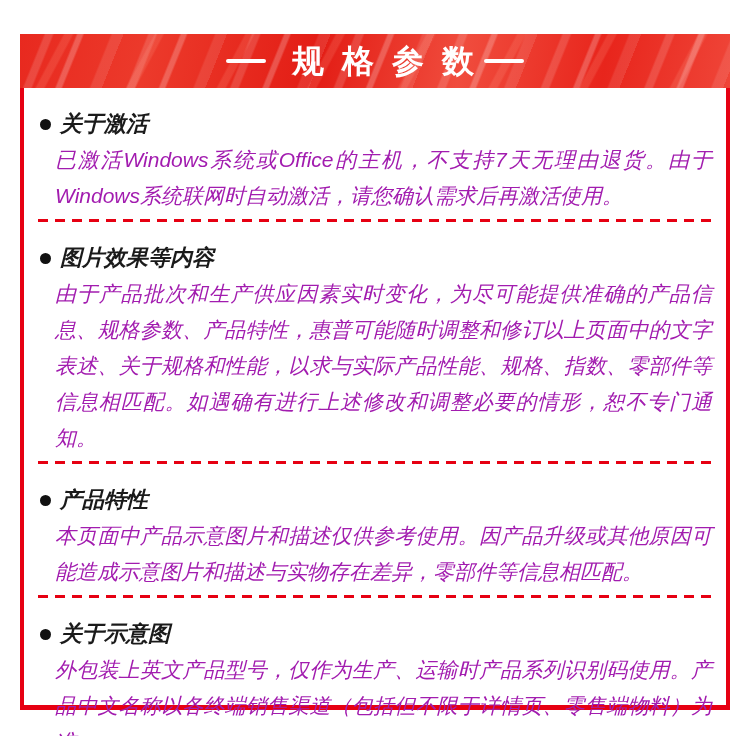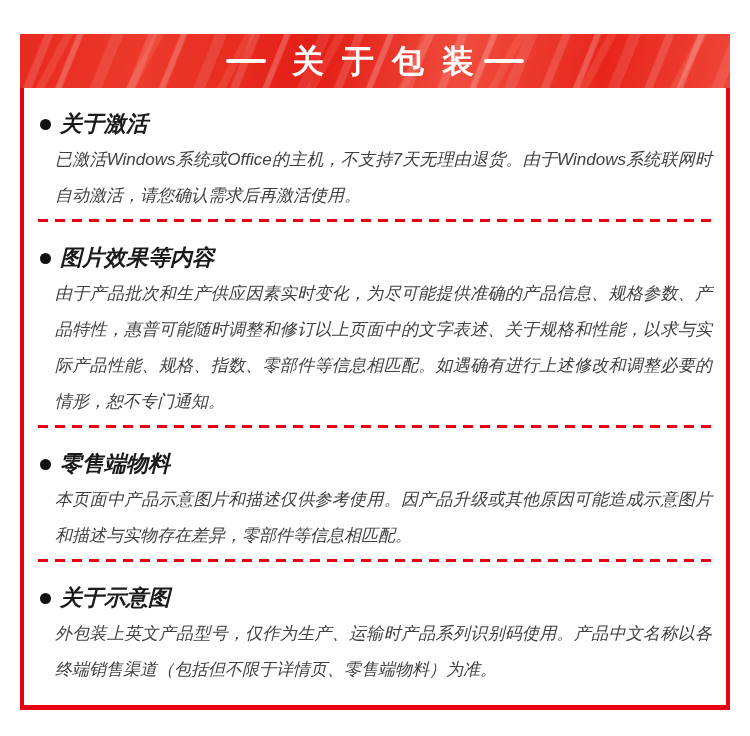--- a/index.html
+++ b/index.html
@@ -94,42 +94,42 @@
   }
   .section-heading {
     margin: 0;
     font-size: 22px;
     font-weight: bold;
     color: #1a1a1a;
     line-height: 30px;
   }
   .section-body {
     margin: 3px 14px 0 31px;
-    font-size: 17px;
+    font-size: 21px;
     line-height: 36px;
-    color: #404040;
+    color: #a21caf;
     text-align: justify;
     text-justify: inter-ideograph;
   }
   .divider {
     height: 3px;
     margin: 5px 10px 0 14px;
     background: repeating-linear-gradient(90deg,
       #e60012 0px, #e60012 10px,
       transparent 10px, transparent 17px);
   }
 </style>
 </head>
 <body>
 
 <div class="page">
 
   <div class="banner">
     <span class="title-dash left"></span>
-    <h1 class="banner-title">关于包装</h1>
+    <h1 class="banner-title">规格参数</h1>
     <span class="title-dash right"></span>
   </div>
 
   <div class="card">
 
     <div class="section">
       <div class="heading-row">
         <span class="bullet"></span>
         <h2 class="section-heading">关于激活</h2>
       </div>
@@ -142,21 +142,21 @@
         <span class="bullet"></span>
         <h2 class="section-heading">图片效果等内容</h2>
       </div>
       <p class="section-body">由于产品批次和生产供应因素实时变化，为尽可能提供准确的产品信息、规格参数、产品特性，惠普可能随时调整和修订以上页面中的文字表述、关于规格和性能，以求与实际产品性能、规格、指数、零部件等信息相匹配。如遇确有进行上述修改和调整必要的情形，恕不专门通知。</p>
       <div class="divider"></div>
     </div>
 
     <div class="section">
       <div class="heading-row">
         <span class="bullet"></span>
-        <h2 class="section-heading">零售端物料</h2>
+        <h2 class="section-heading">产品特性</h2>
       </div>
       <p class="section-body">本页面中产品示意图片和描述仅供参考使用。因产品升级或其他原因可能造成示意图片和描述与实物存在差异，零部件等信息相匹配。</p>
       <div class="divider"></div>
     </div>
 
     <div class="section">
       <div class="heading-row">
         <span class="bullet"></span>
         <h2 class="section-heading">关于示意图</h2>
       </div>

